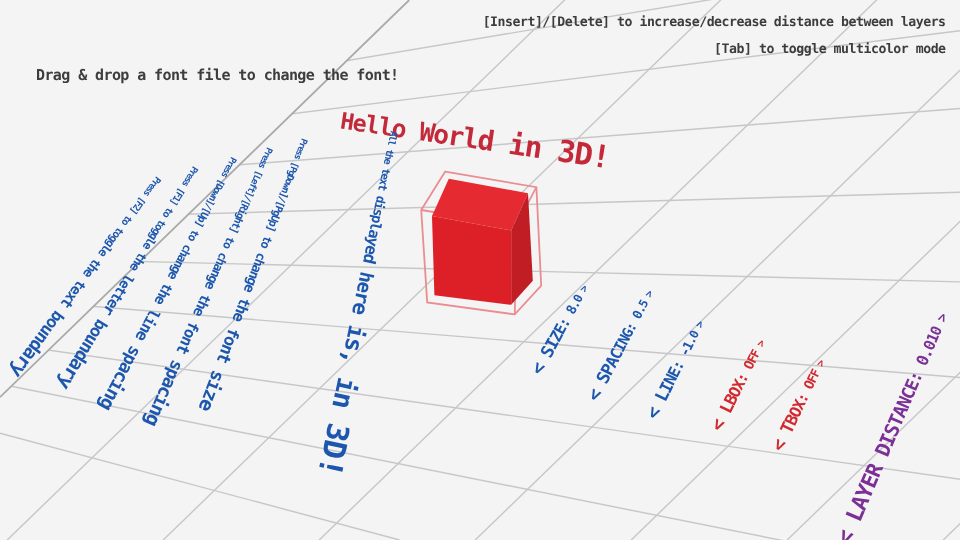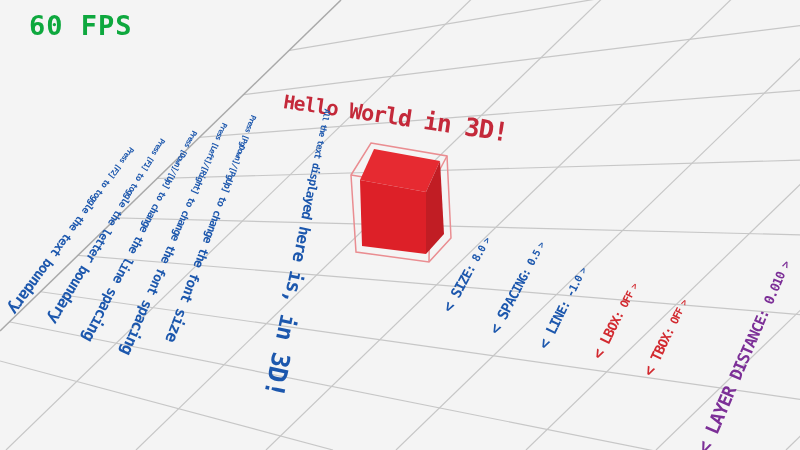--- a/index.html
+++ b/index.html
@@ -72,17 +72,19 @@
       <line id="wire-b" x1="430" y1="188" x2="447" y2="156" style="stroke: rgb(234, 141, 145);"></line>
       <line id="wire-c" x1="430" y1="188" x2="429" y2="262" style="stroke: rgb(234, 141, 145);"></line>
     </g>
     <g>
       <polygon id="cube-top" points="374,149 440,161 426,192 360,180" style="fill: rgb(230, 42, 49);"></polygon>
       <polygon id="cube-front" points="360,180 426,192 426,254 362,246" style="fill: rgb(221, 32, 40);"></polygon>
       <polygon id="cube-right" points="426,192 440,161 444,234 426,254" style="fill: rgb(193, 29, 36);"></polygon>
     </g>
   </svg>
 
-  <div class="hud" id="hud-fps" style="color: rgb(14, 168, 62);">60 FPS</div>
+  <div class="hud hud-left-line" style="top:55px">Drag &amp; drop a font file to change the font!</div>
 
   <div class="hud" id="hud-right">
+    <div>[Insert]/[Delete] to increase/decrease distance between layers</div>
+    <div>[Tab] to toggle multicolor mode</div>
   </div>
 </div>
 
 </body></html>

